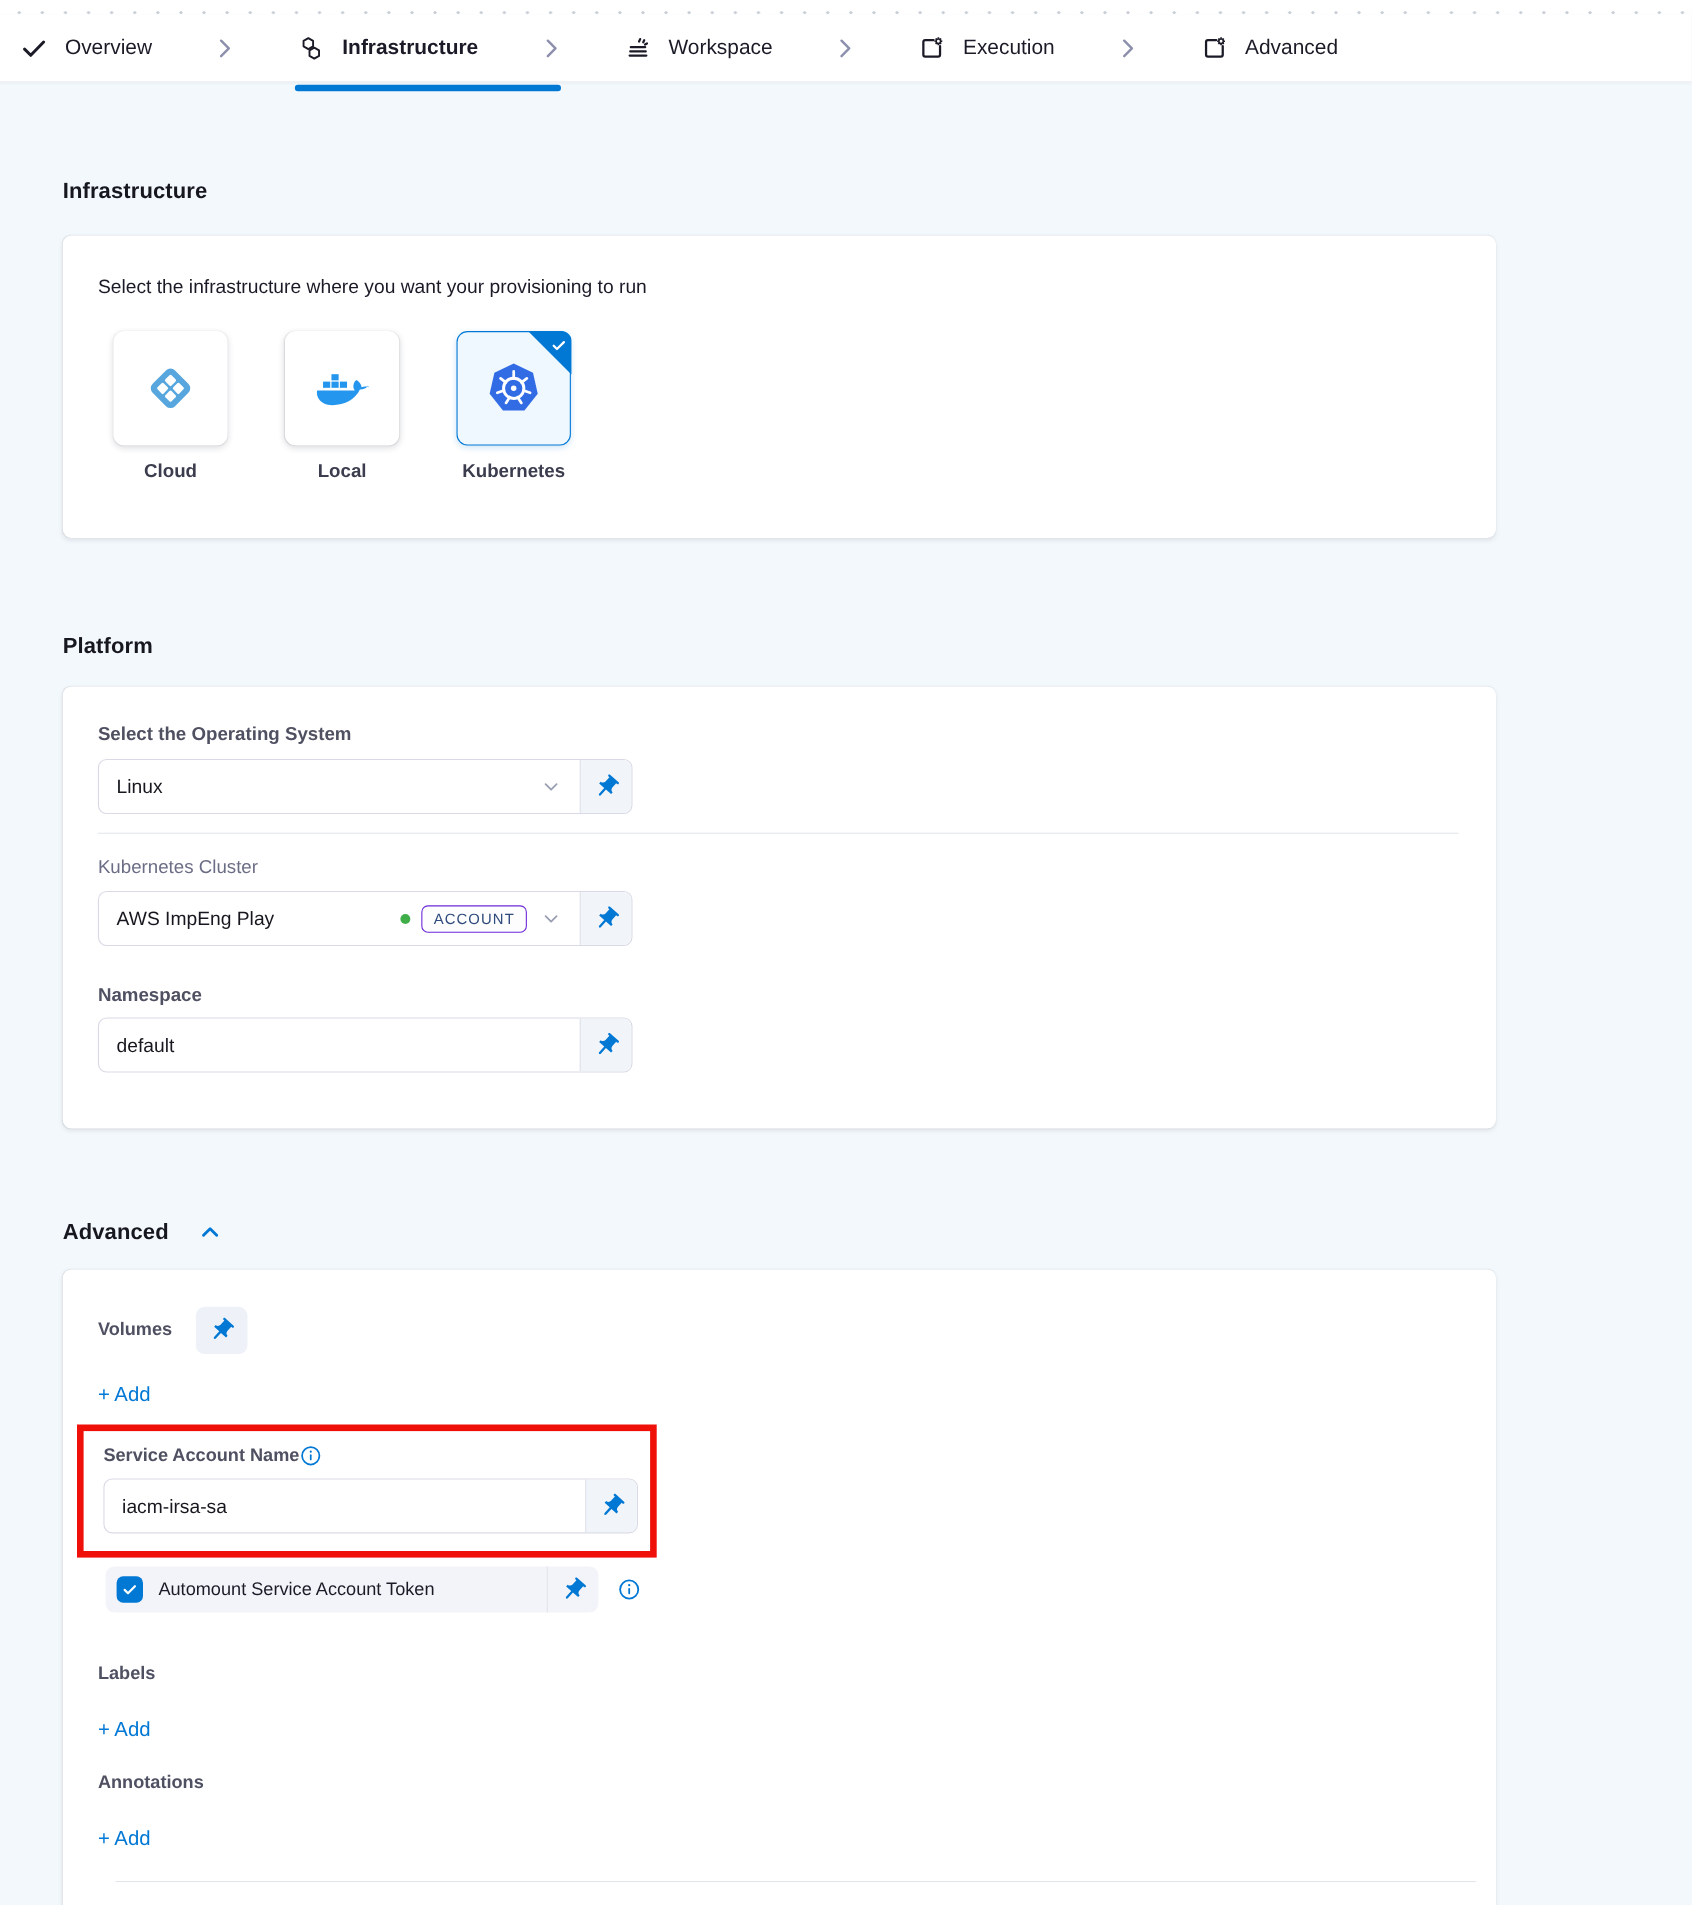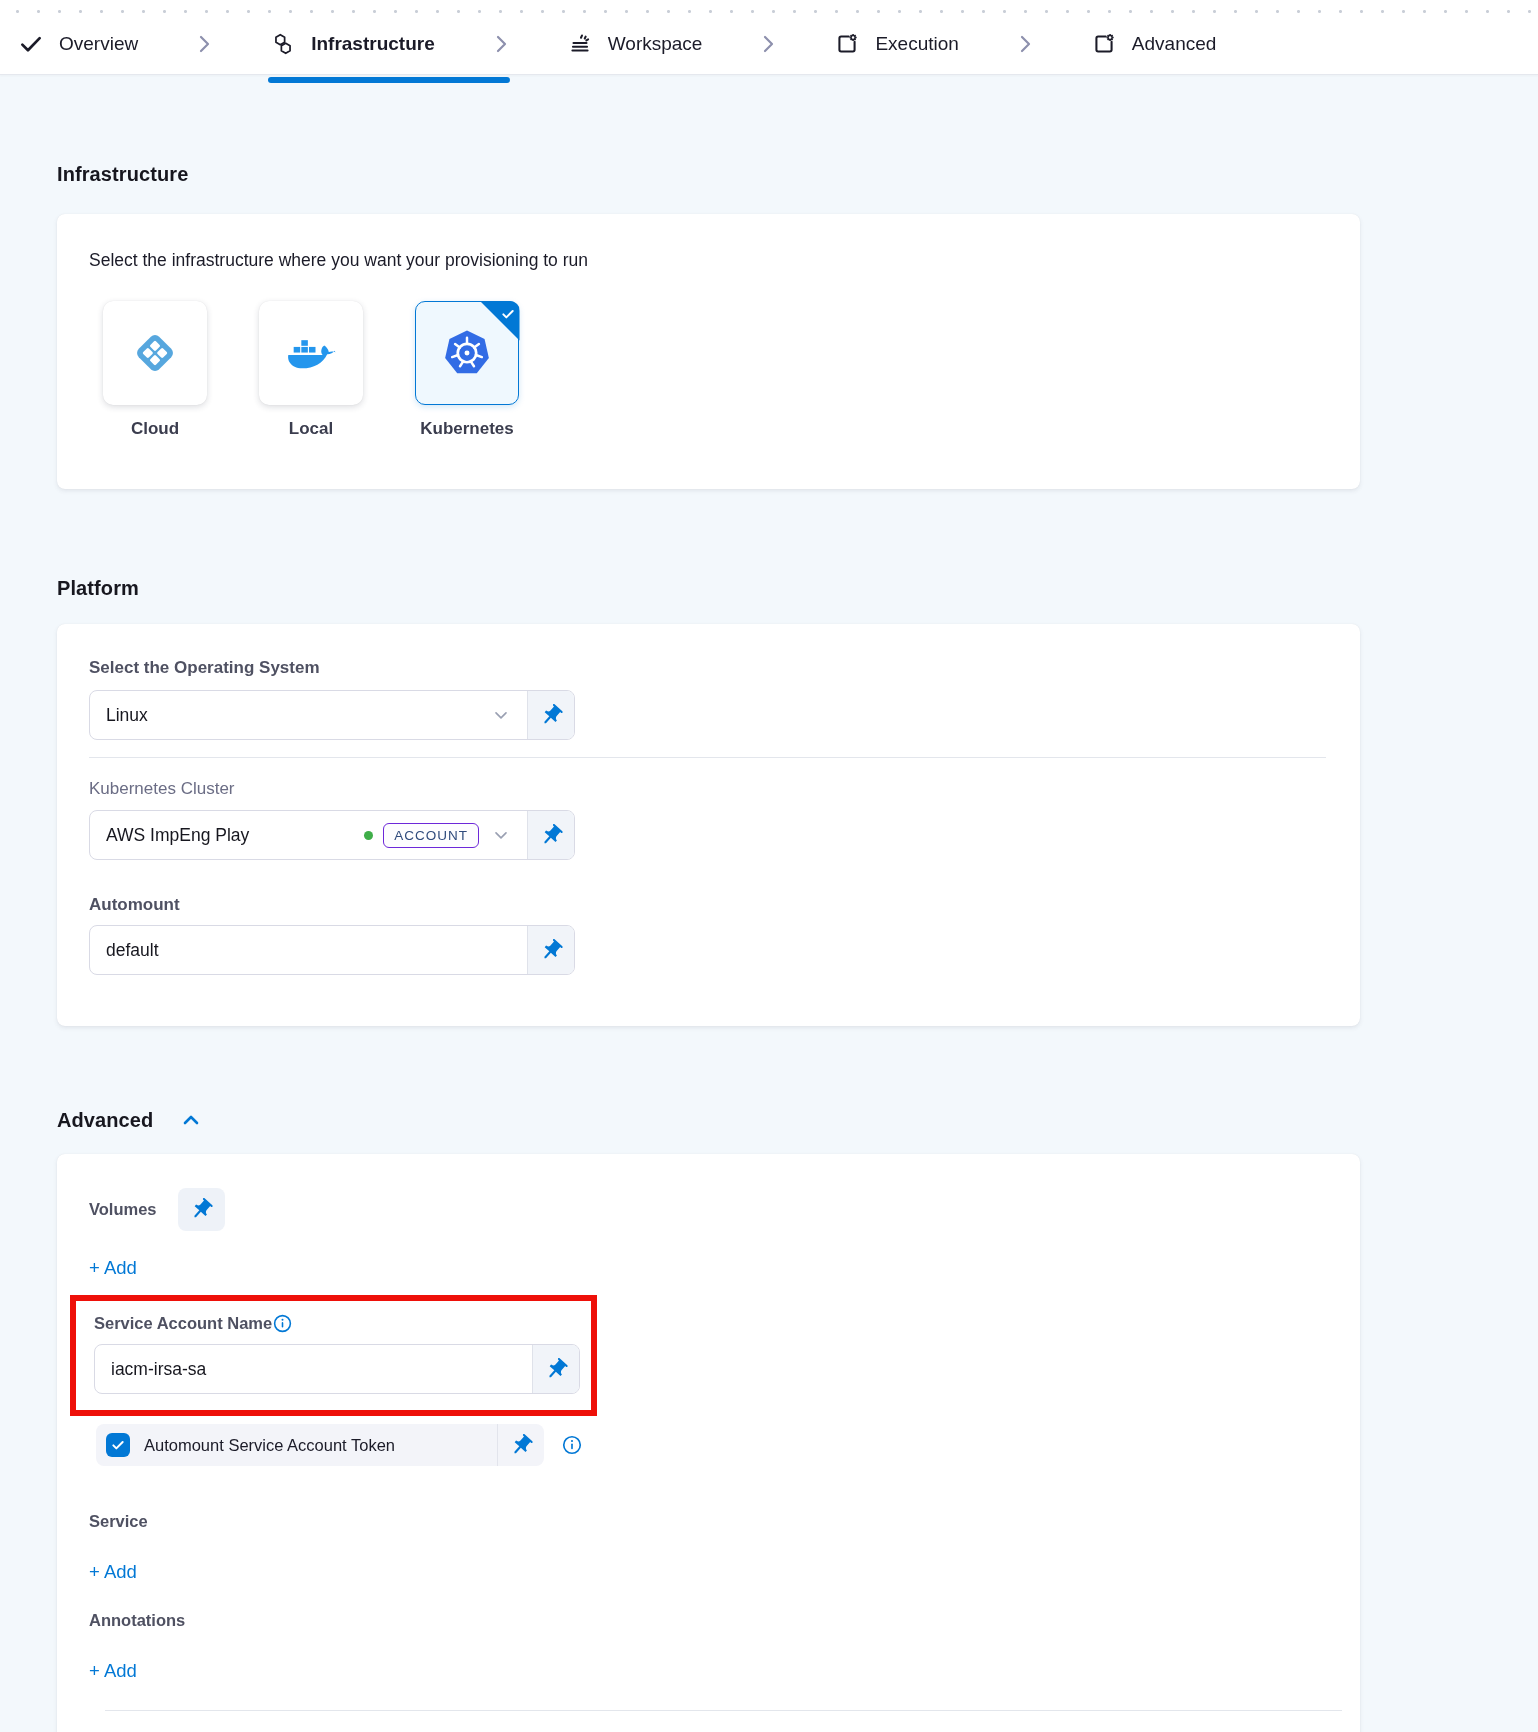--- a/index.html
+++ b/index.html
@@ -261,21 +261,21 @@
             </svg>
         </span>
       </div>
       <div class="pin-cell">
         <svg viewBox="0 0 24 24" fill="#0278d5">
           <path transform="rotate(42 12 12)" d="M16 9V4h1c.55 0 1-.45 1-1s-.45-1-1-1H7c-.55 0-1 .45-1 1s.45 1 1 1h1v5c0 1.66-1.34 3-3 3v2h5.97v7l1 1 1-1v-7H19v-2c-1.66 0-3-1.34-3-3z"></path>
         </svg>
       </div>
     </div>
 
-    <div class="field-label lbl3">Automount</div>
+    <div class="field-label lbl3">Namespace</div>
     <div class="input-group ig3">
       <div class="input-main">
         <input type="text" value="default" style="">
       </div>
       <div class="pin-cell">
         <svg viewBox="0 0 24 24" fill="#0278d5">
           <path transform="rotate(42 12 12)" d="M16 9V4h1c.55 0 1-.45 1-1s-.45-1-1-1H7c-.55 0-1 .45-1 1s.45 1 1 1h1v5c0 1.66-1.34 3-3 3v2h5.97v7l1 1 1-1v-7H19v-2c-1.66 0-3-1.34-3-3z"></path>
         </svg>
       </div>
     </div>
@@ -339,21 +339,21 @@
       </div>
       <span class="info-after">
         <svg viewBox="0 0 24 24" fill="none">
           <circle cx="12" cy="12" r="9" stroke="#0278d5" stroke-width="1.8"></circle>
           <rect x="11.1" y="10.4" width="1.8" height="6.2" rx="0.9" fill="#0278d5"></rect>
           <circle cx="12" cy="7.7" r="1.15" fill="#0278d5"></circle>
         </svg>
       </span>
     </div>
 
-    <div class="adv-label labels-label">Service</div>
+    <div class="adv-label labels-label">Labels</div>
     <div class="add-link" style="margin-top:30px;">+ Add</div>
 
     <div class="adv-label annotations-label">Annotations</div>
     <div class="add-link" style="margin-top:30px;">+ Add</div>
 
     <div class="bottom-divider"></div>
   </div>
 
 </div>
 

